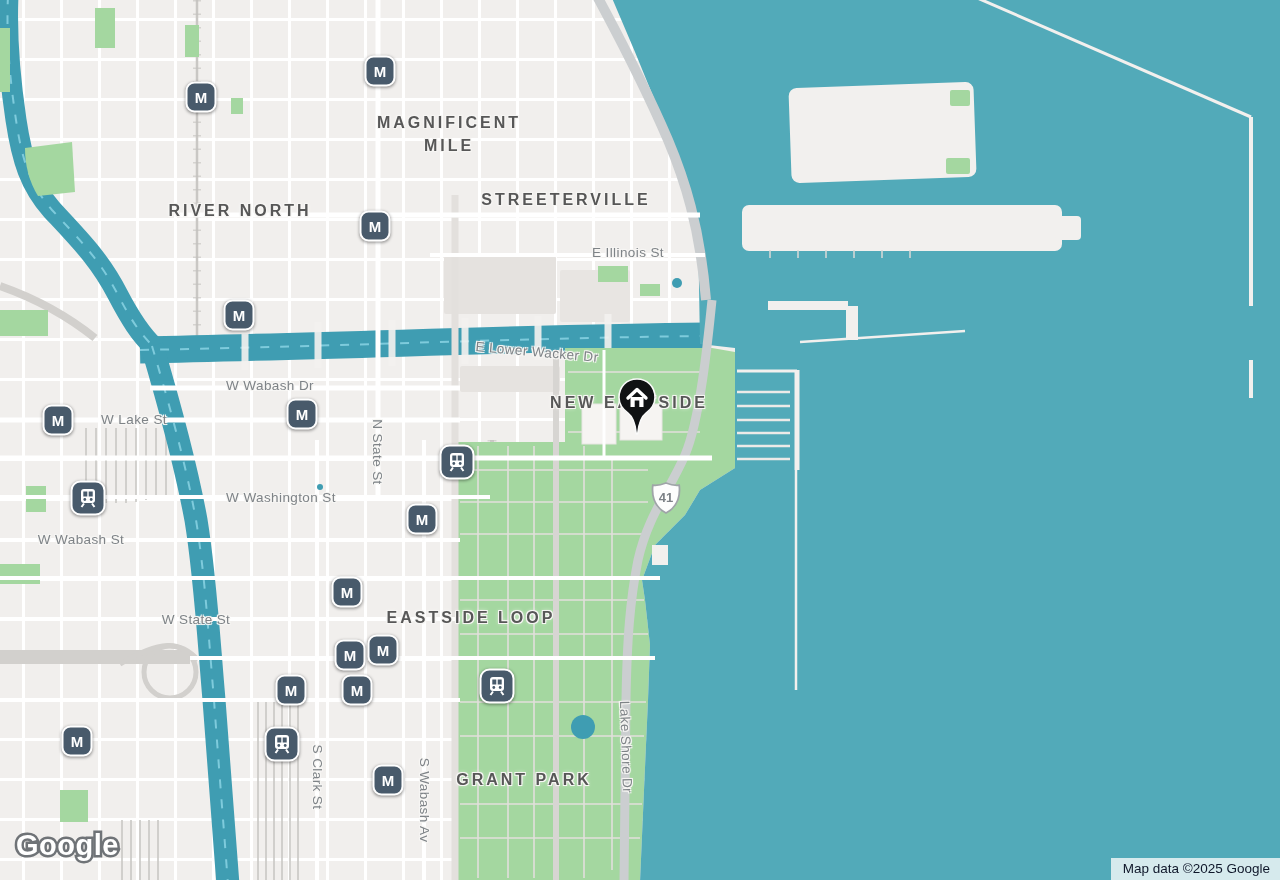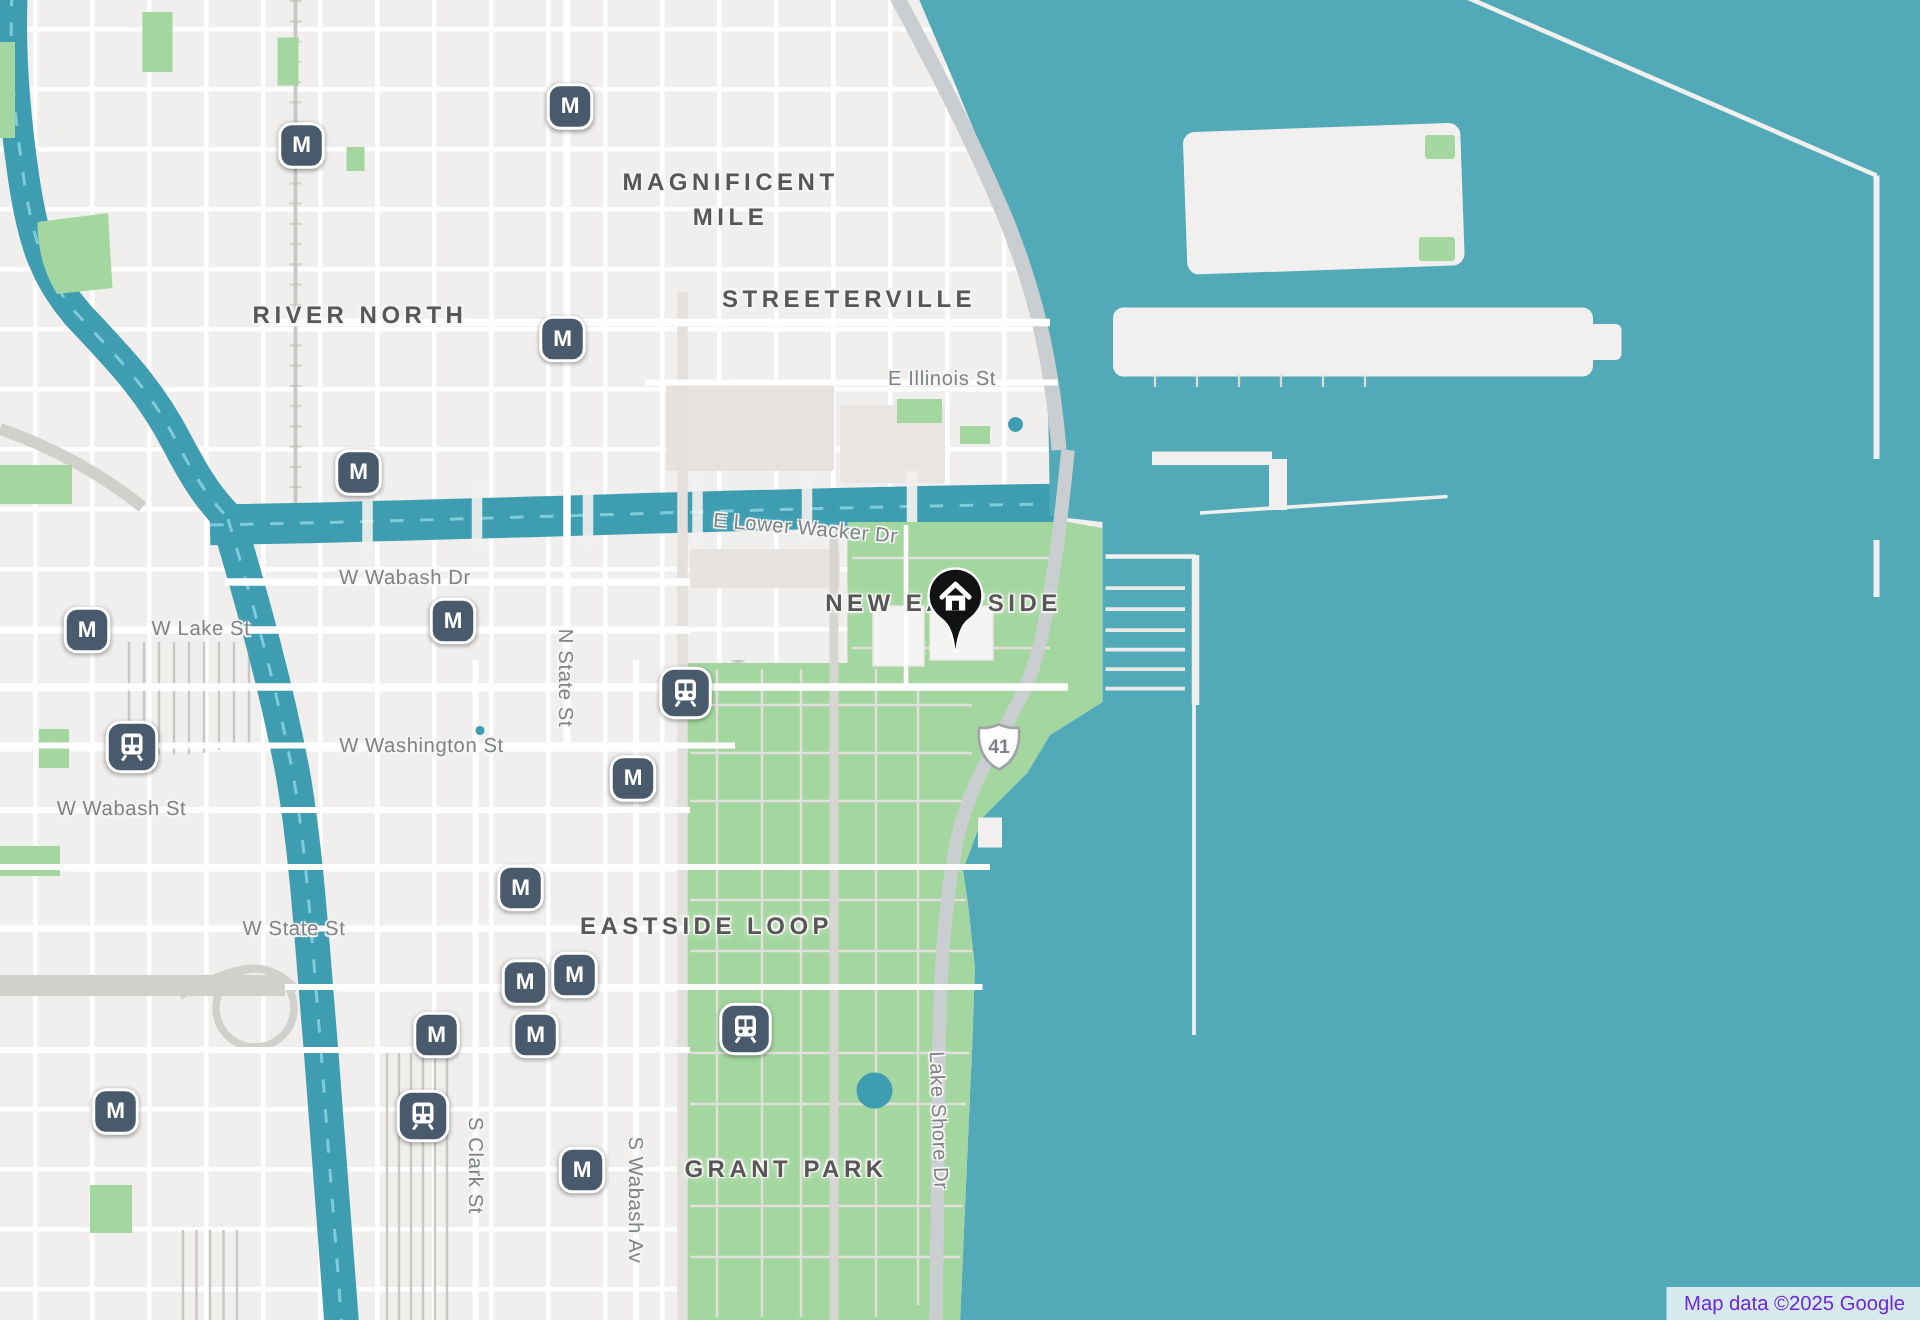--- a/index.html
+++ b/index.html
@@ -15,21 +15,21 @@
   .rot88{transform:translate(-50%,-50%) rotate(88deg);}
   .rot5{transform:translate(-50%,-50%) rotate(5deg);}
   .m-icon{position:absolute;width:27px;height:27px;border-radius:9px;transform:translate(-50%,-50%);
       background:var(--transit_icon,#485a6b);border:2.5px solid #fff;box-shadow:0 1px 3px rgba(0,0,0,.35);
       display:flex;align-items:center;justify-content:center;box-sizing:content-box;}
   .m-icon span{color:#fff;font-weight:700;font-size:15px;line-height:1;}
   .r-icon{position:absolute;width:31px;height:31px;border-radius:10px;transform:translate(-50%,-50%);
       background:var(--transit_icon,#485a6b);border:2.5px solid #fff;box-shadow:0 1px 3px rgba(0,0,0,.35);
       display:flex;align-items:center;justify-content:center;box-sizing:content-box;}
   .attr{position:absolute;right:0;bottom:0;height:22px;line-height:22px;padding:0 10px 0 12px;
-      background:rgba(248,250,250,.8);color:#6d28d9;font-size:13.5px;}
+      background:rgba(248,250,250,.8);color:#0f172a;font-size:13.5px;}
   .gwm{position:absolute;left:12px;bottom:10px;}
   .pin{position:absolute;left:617px;top:377px;}
   .shield{position:absolute;left:651px;top:482px;}
 </style>
 </head>
 <body>
 
 <div class="map">
 
   <svg class="base" width="1280" height="880" viewBox="0 0 1280 880">
@@ -164,21 +164,21 @@
       </g>
     </g>
 
     <g style="fill:var(--river,#3f9db2)">
       <circle cx="677" cy="283" r="5"></circle>
       <circle cx="583" cy="727" r="12"></circle>
       <circle cx="320" cy="487" r="3"></circle>
     </g>
   </svg>
 
-  <div class="lbl nb" style="left:487px;top:134px">MAGNIFICENT
+  <div class="lbl nb" style="left:449px;top:134px">MAGNIFICENT
 MILE</div>
   <div class="lbl nb" style="left:240px;top:211px">RIVER NORTH</div>
   <div class="lbl nb" style="left:566px;top:200px">STREETERVILLE</div>
   <div class="lbl nb" style="left:629px;top:403px">NEW EASTSIDE</div>
   <div class="lbl nb" style="left:471px;top:618px">EASTSIDE LOOP</div>
   <div class="lbl nb" style="left:524px;top:780px">GRANT PARK</div>
 
   <div class="lbl st" style="left:628px;top:252px">E Illinois St</div>
   <div class="lbl st rot5" style="left:537px;top:352px">E Lower Wacker Dr</div>
   <div class="lbl st" style="left:270px;top:385px">W Wabash Dr</div>
@@ -284,16 +284,21 @@
 
   <div class="pin">
     <svg width="40" height="62" viewBox="0 0 40 62">
       <path d="M20 2 C9.5 2 2 10 2 20.5 C2 28 6 32.5 11 36.2 C15.5 39.6 18 45 19.2 56 C19.4 58 20.6 58 20.8 56 C22 45 24.5 39.6 29 36.2 C34 32.5 38 28 38 20.5 C38 10 30.5 2 20 2 Z" fill="#101214" stroke="#fafafa" stroke-width="1.6"></path>
       <path d="M11 21 L20 12.5 L29 21" fill="none" stroke="#fff" stroke-width="3.4" stroke-linecap="round" stroke-linejoin="round"></path>
       <rect x="13.5" y="20" width="13" height="10" fill="#fff"></rect>
       <rect x="17.7" y="23.5" width="4.6" height="6.5" fill="#101214"></rect>
     </svg>
   </div>
 
+  <div class="gwm">
+    <svg width="130" height="42" viewBox="0 0 130 42">
+      <text x="4" y="31" font-family="Liberation Sans, sans-serif" font-size="29" font-weight="bold" fill="#ffffff" stroke="#6f7377" stroke-width="5" paint-order="stroke" letter-spacing="0.5">Google</text>
+    </svg>
+  </div>
 
   <div class="attr">Map data ©2025 Google</div>
 
 </div>
 
 </body></html>

